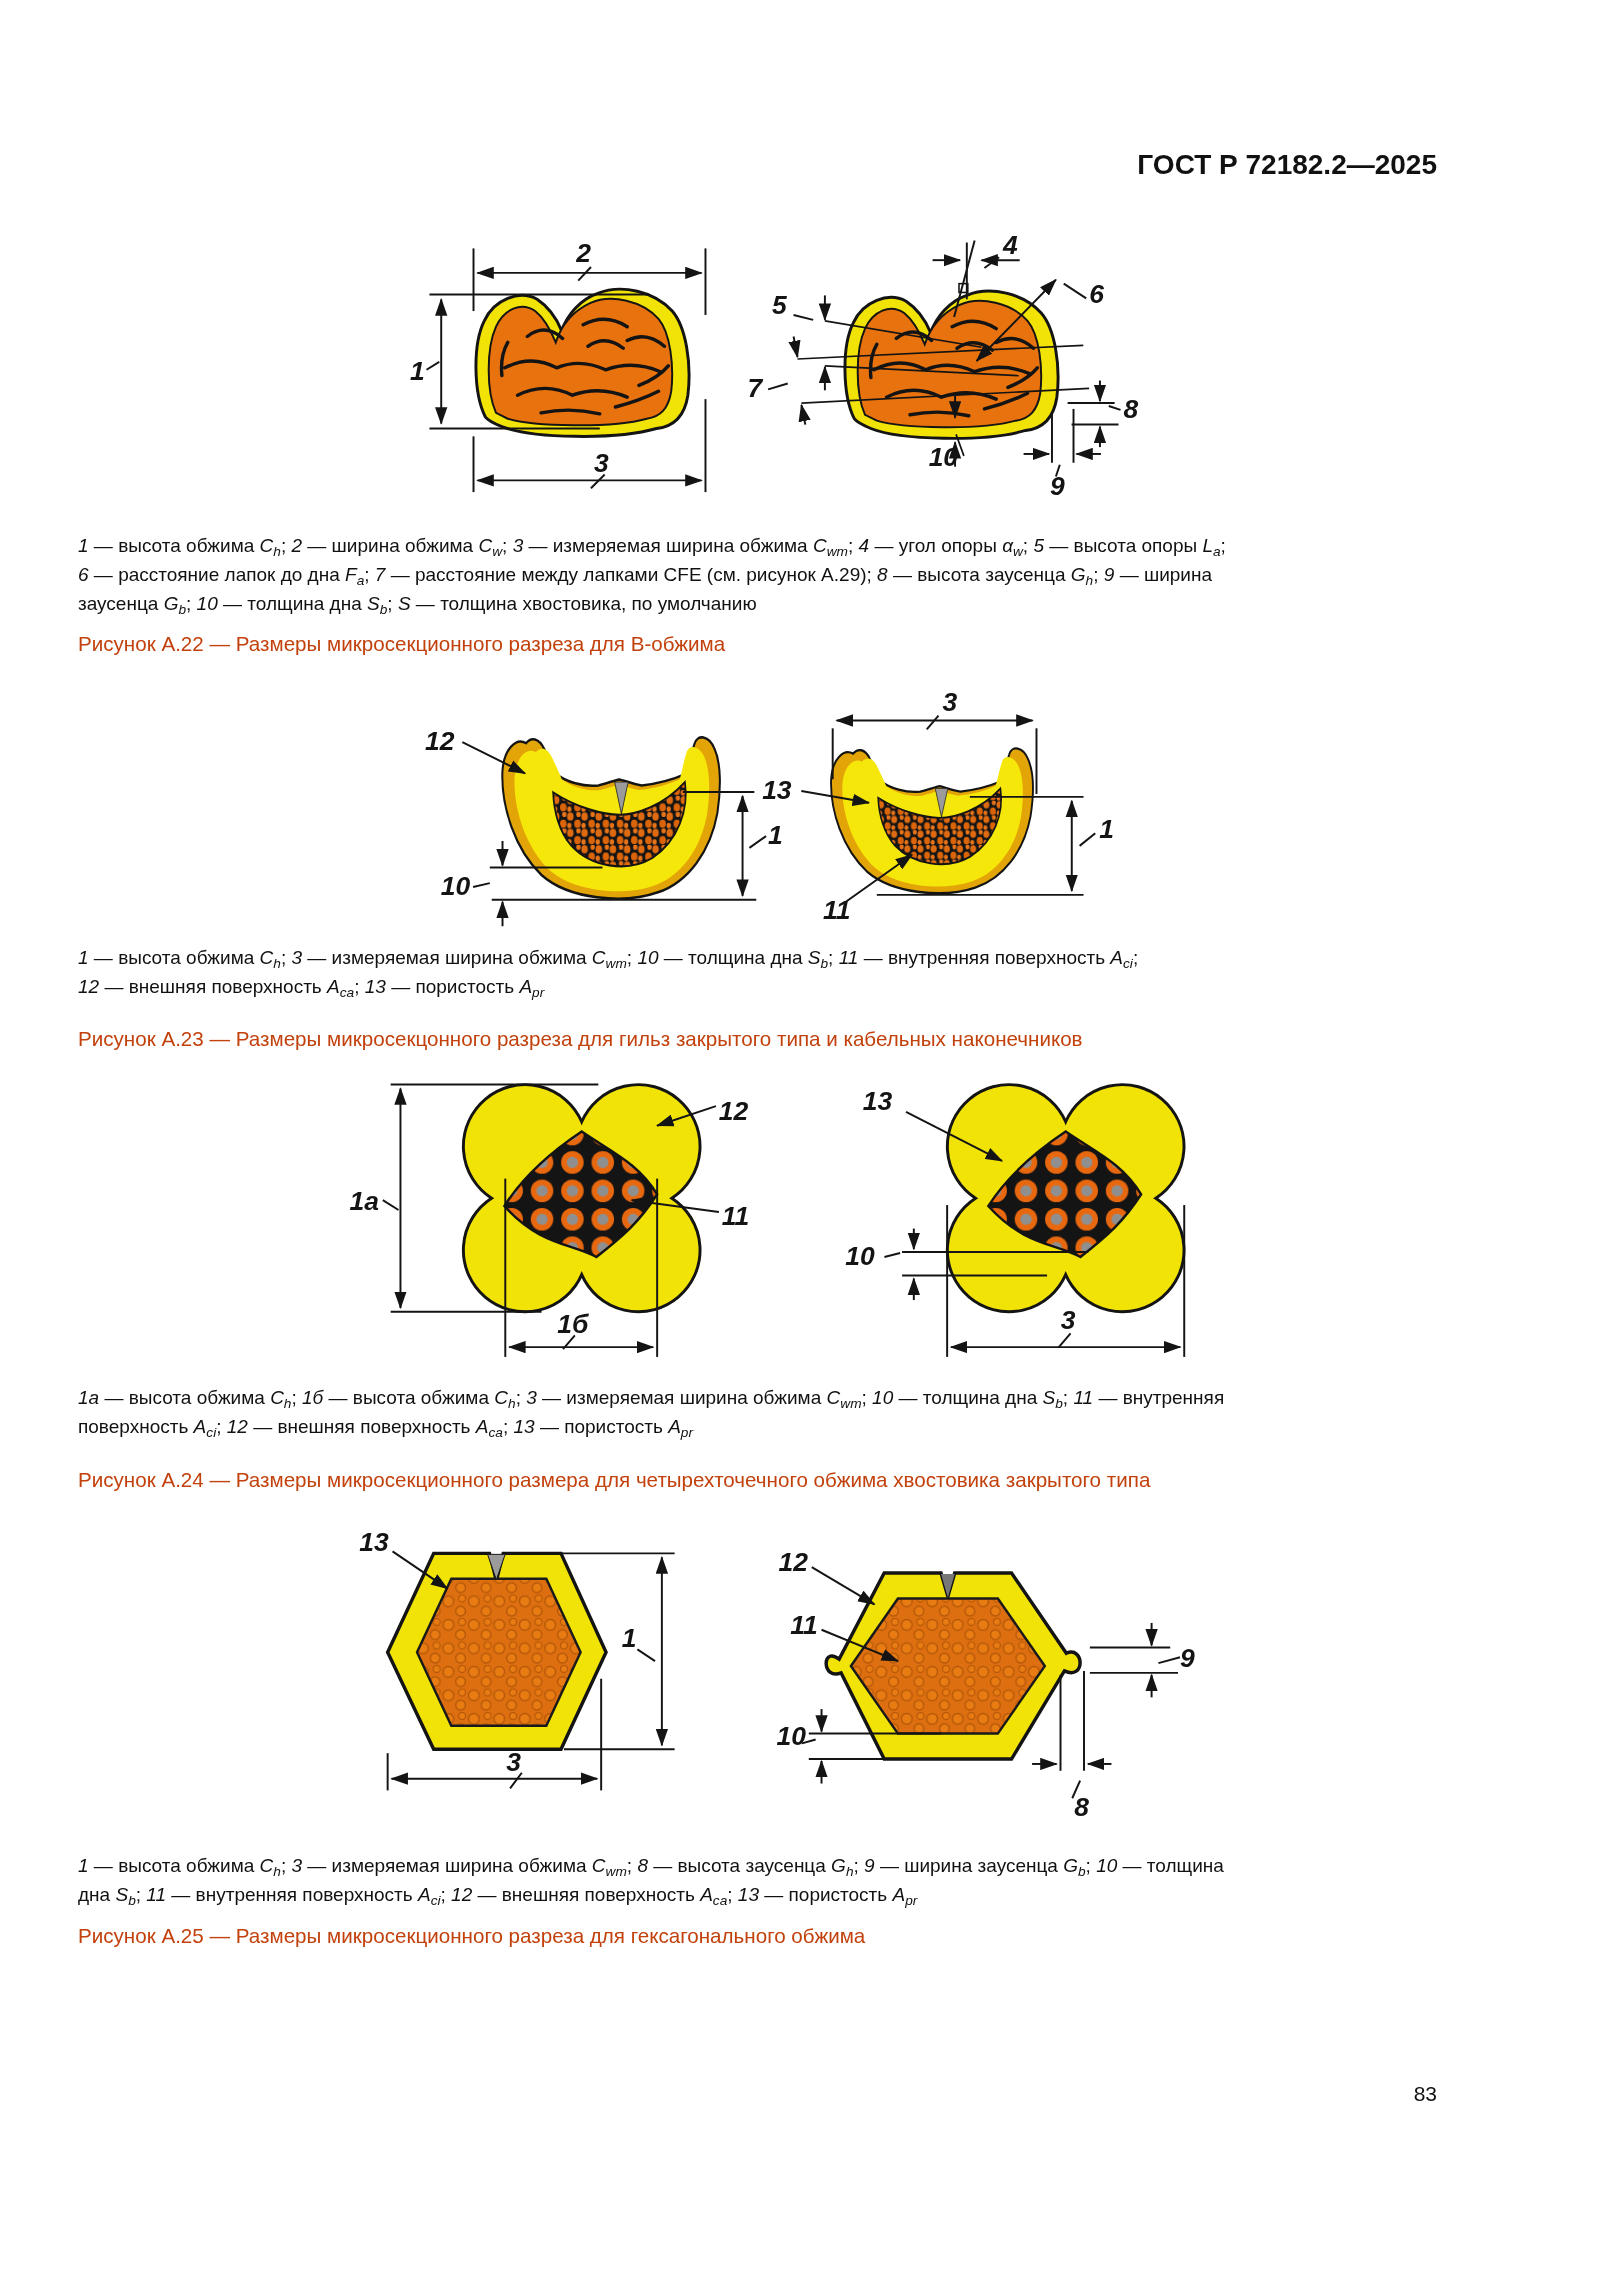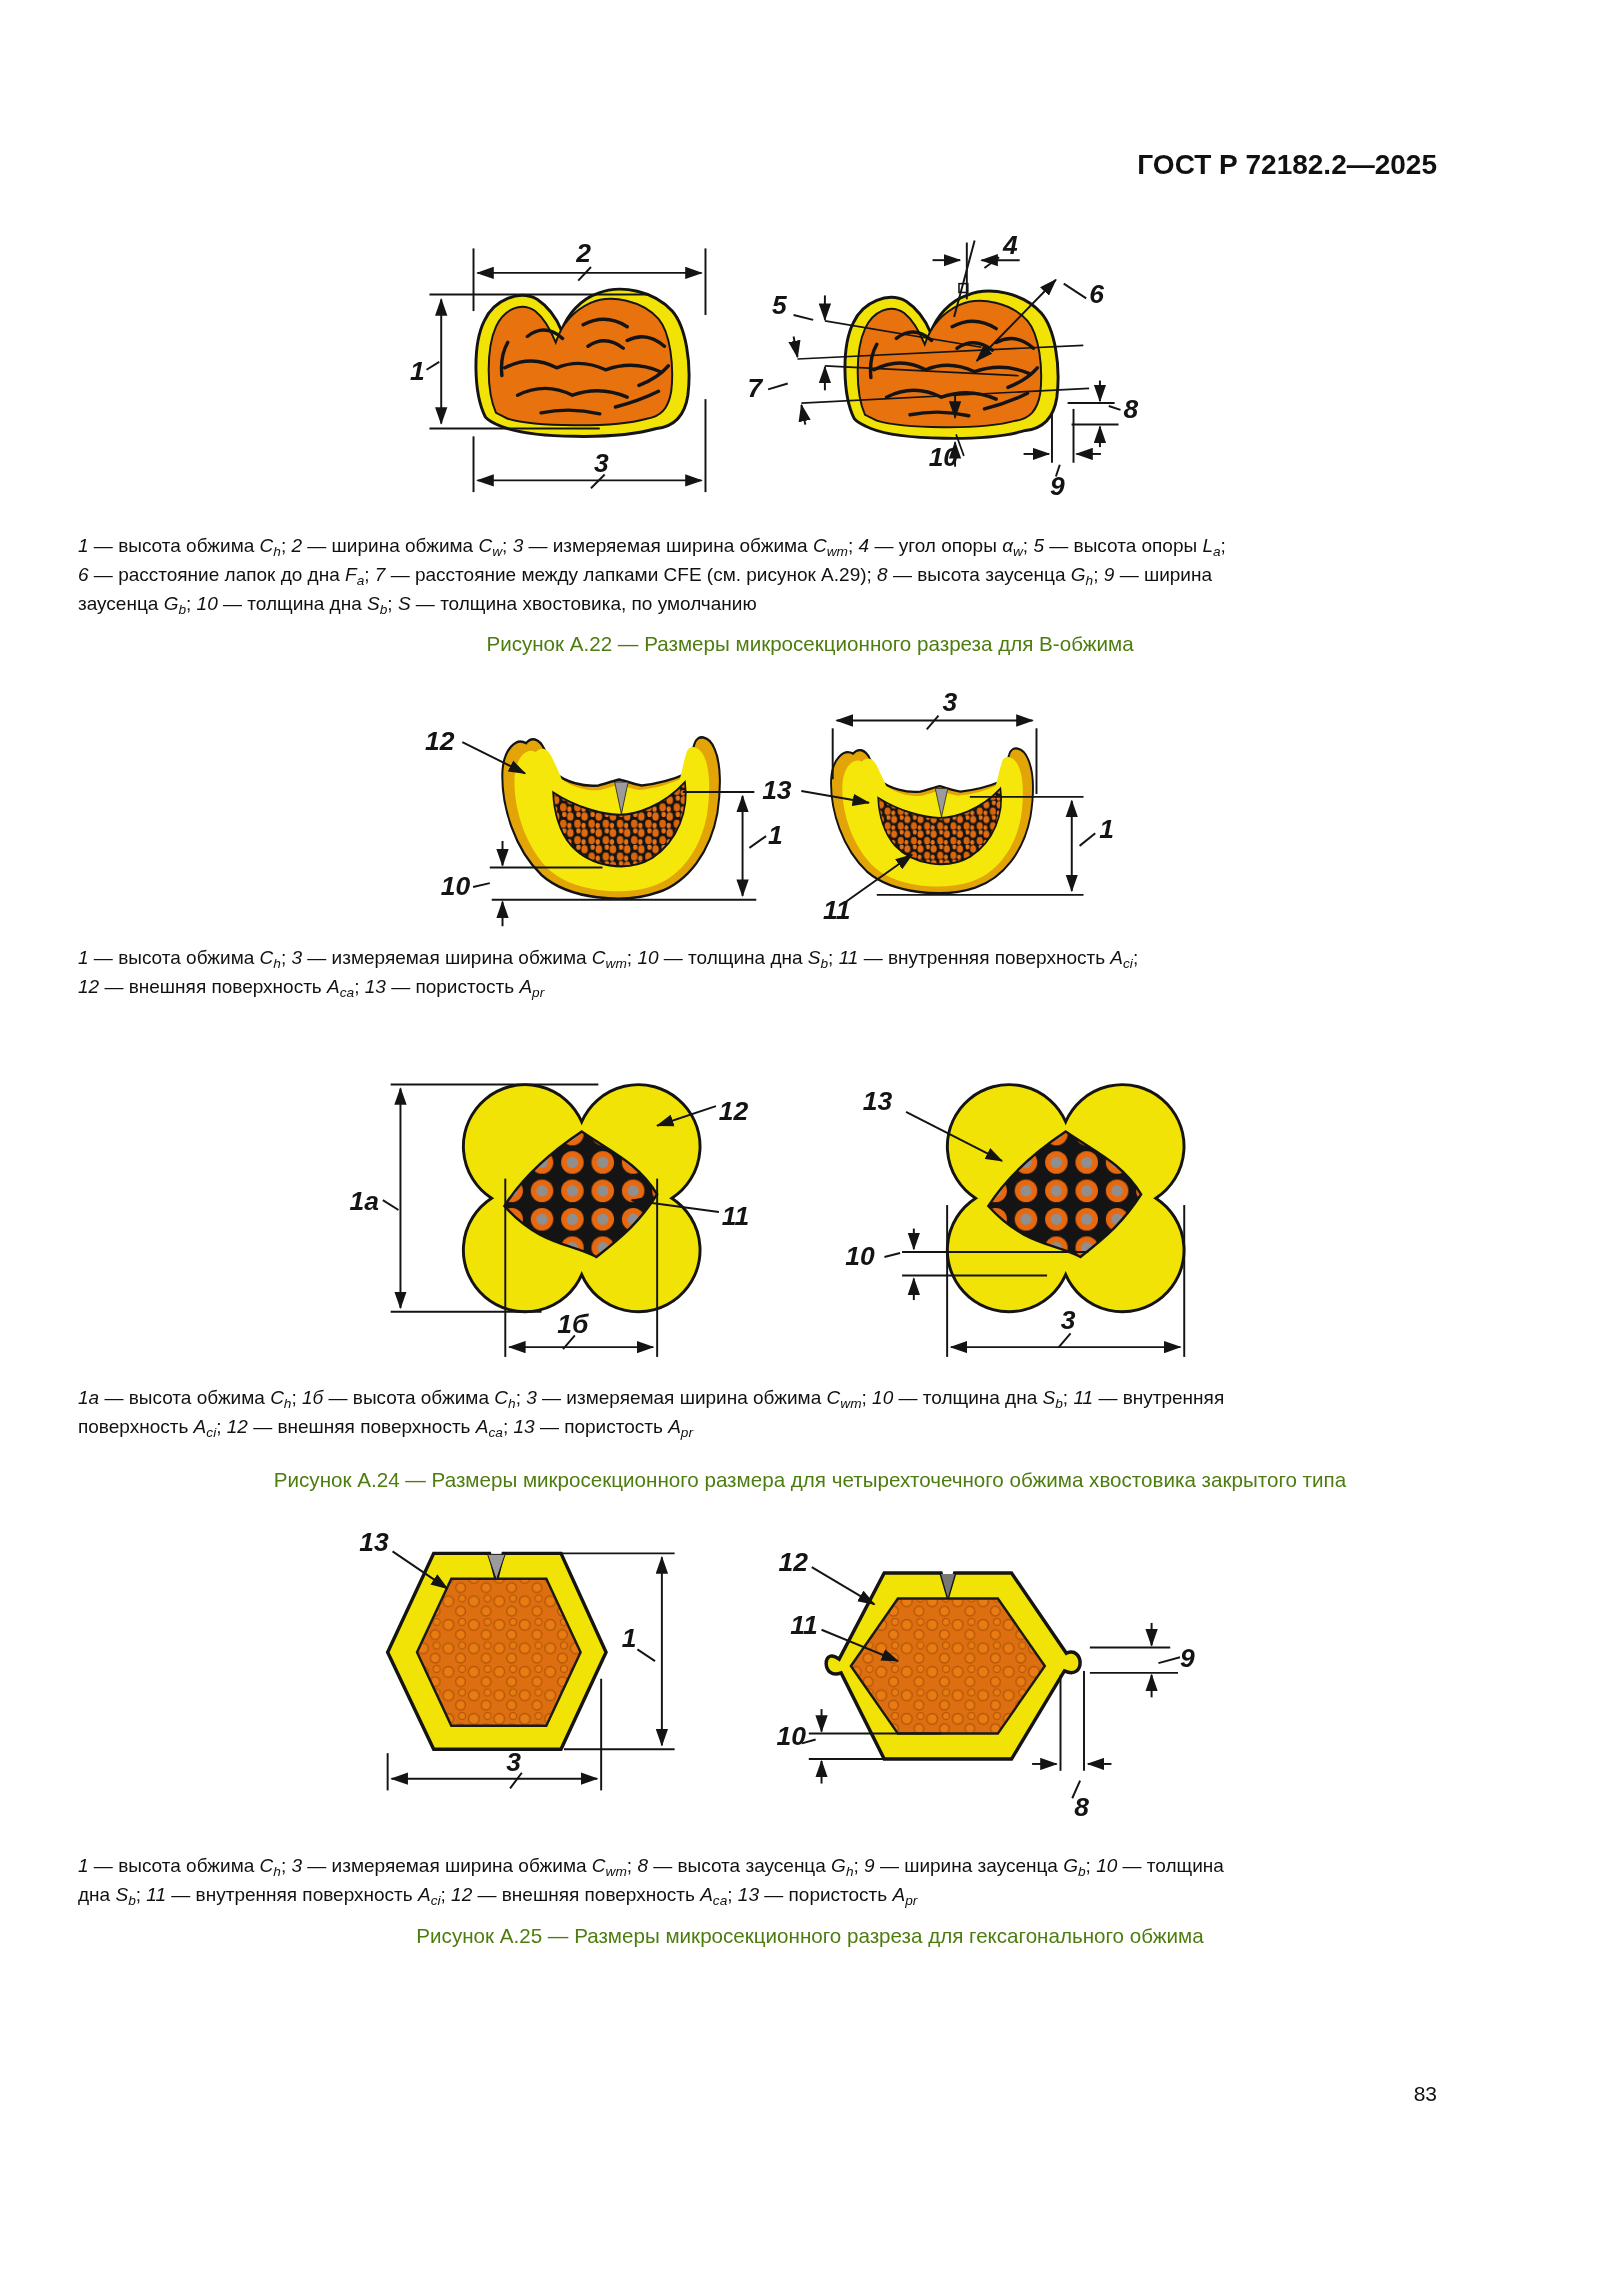--- a/index.html
+++ b/index.html
@@ -2,21 +2,21 @@
 <html><head>
 <meta charset="utf-8">
 <style>
   html,body{margin:0;padding:0;background:#fff;}
   .page{position:relative;width:1621px;height:2293px;background:#ffffff;overflow:hidden;
         font-family:"Liberation Sans",sans-serif;color:#111;}
   .hdr{position:absolute;top:149px;right:184px;font-size:28px;font-weight:bold;}
   .pgnum{position:absolute;top:2082px;right:184px;font-size:21px;}
   .fig{position:absolute;}
   .cap{position:absolute;left:78px;width:1464px;text-align:left;font-size:19px;line-height:29px;color:#111;}
-  .figtitle{position:absolute;left:78px;width:1464px;text-align:center;font-size:20.6px;color:#4d7c0f;}
+  .figtitle{position:absolute;left:78px;width:1464px;text-align:left;font-size:20.6px;color:#c2410c;}
   .cap sub, .figtitle sub{font-size:0.72em;line-height:0;vertical-align:-0.28em;}
   .flab{font-family:"Liberation Sans",sans-serif;font-style:italic;font-weight:bold;font-size:27px;fill:#141414;}
   .dl line{stroke:#141414;stroke-width:2;}
   .dl line.thin{stroke-width:1.7;}
   .dl rect{stroke:#141414;fill:none;}
   .strand{fill:none;stroke:#141414;stroke-width:3.5;stroke-linecap:round;}
 </style>
 </head>
 <body>
 
@@ -163,20 +163,21 @@
     <text class="flab" x="388" y="120">13</text>
     <text class="flab" x="572" y="30">3</text>
     <text class="flab" x="450" y="243">11</text>
     <text class="flab" x="732" y="160">1</text>
   </svg>
 
   <div class="cap" style="top:943px">
     <div><i>1</i> — высота обжима <i>C<sub>h</sub></i>; <i>3</i> — измеряемая ширина обжима <i>C<sub>wm</sub></i>; <i>10</i> — толщина дна <i>S<sub>b</sub></i>; <i>11</i> — внутренняя поверхность <i>A<sub>ci</sub></i>;</div>
     <div><i>12</i> — внешняя поверхность <i>A<sub>ca</sub></i>; <i>13</i> — пористость <i>A<sub>pr</sub></i></div>
   </div>
+  <div class="figtitle" style="top:1027px">Рисунок А.23 — Размеры микросекцонного разреза для гильз закрытого типа и кабельных наконечников</div>
 
   <svg class="fig" style="left:314px;top:1063px" width="990" height="338" viewBox="0 0 1010 345">
     <use href="#cloverFull"></use>
     <use href="#cloverFull" x="494"></use>
     <g class="dl">
       <line x1="78" y1="22" x2="290" y2="22"></line>
       <line x1="78" y1="254" x2="232" y2="254"></line>
       <line x1="88" y1="26" x2="88" y2="250" marker-start="url(#arr)" marker-end="url(#arr)"></line>
       <line x1="70" y1="140" x2="86" y2="150"></line>
       <line x1="410" y1="44" x2="350" y2="64" marker-end="url(#arr)"></line>

